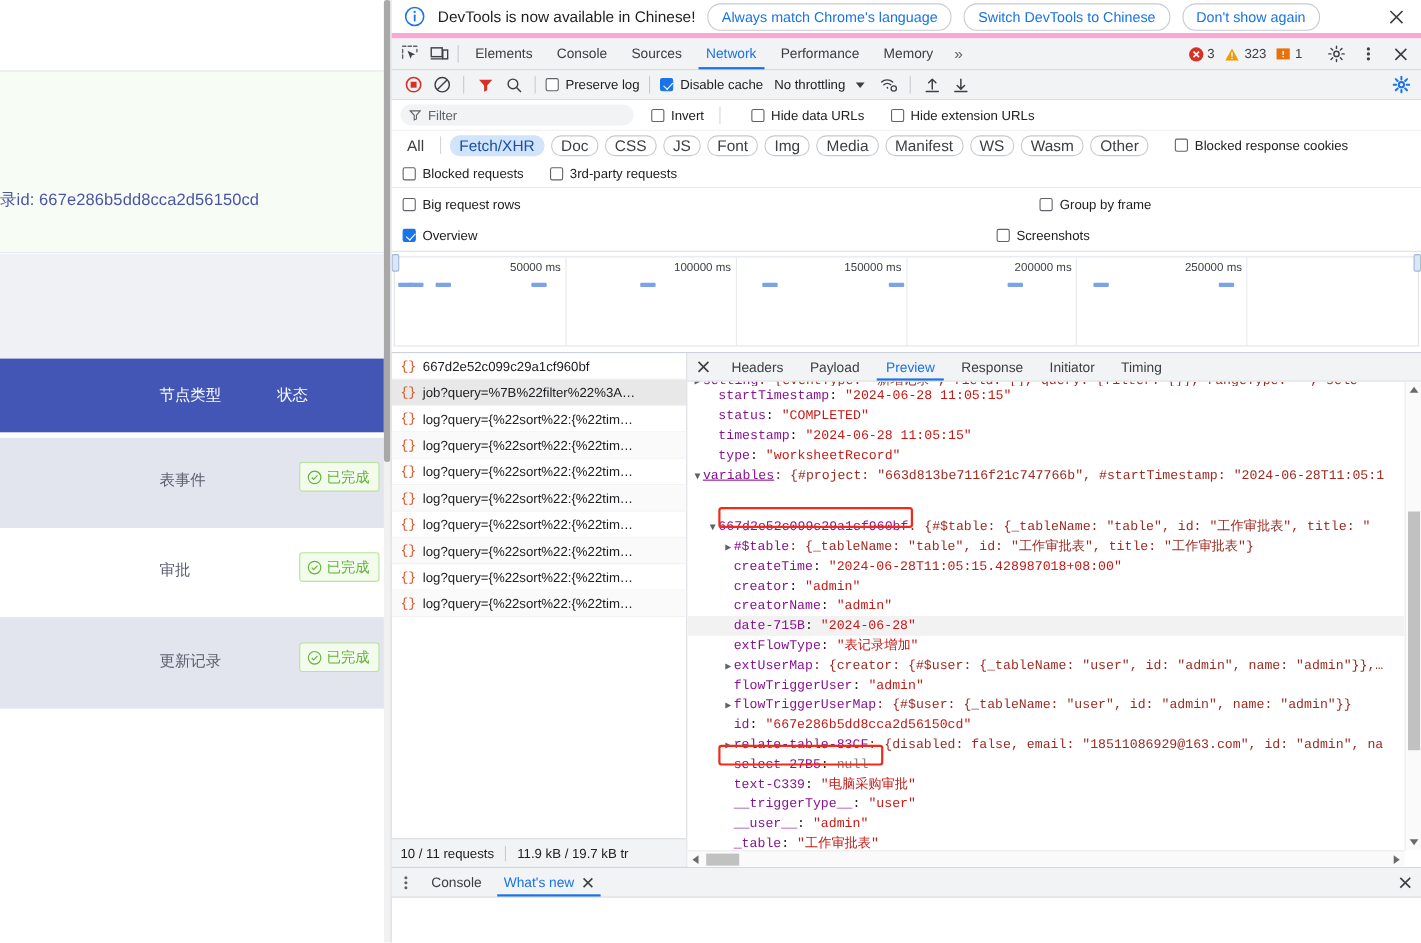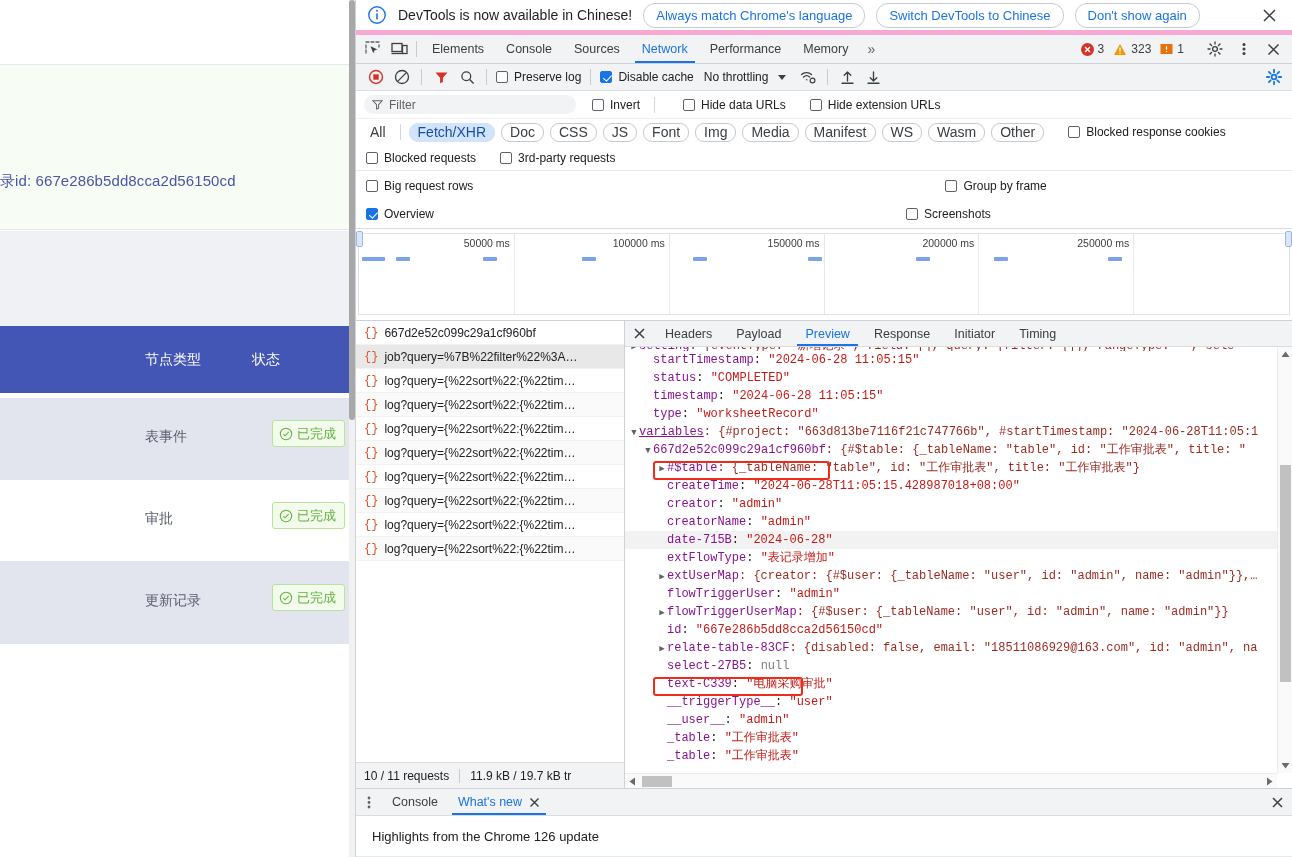--- a/index.html
+++ b/index.html
@@ -603,21 +603,21 @@
           <div class="dtab">Timing</div>
         </div>
         <div id="det-body">
           <div id="json-scroll">
               <div class="jline clip-top" style="padding-left: 4px; line-height: 10px; margin-top: -6px;"><span class="arrow">▶</span><span class="jkey">setting</span><span class="jstr" style="color: rgb(156, 43, 34);">: {eventType: "新增记录", field: [], query: {filter: {}}, rangeType: "", sele</span></div>
               <div class="jline" style="padding-left: 18px;"><span class="arrow"></span><span class="jkey">startTimestamp</span><span class="jplain">: </span><span class="jstr">"2024-06-28 11:05:15"</span></div>
               <div class="jline" style="padding-left: 18px;"><span class="arrow"></span><span class="jkey">status</span><span class="jplain">: </span><span class="jstr">"COMPLETED"</span></div>
               <div class="jline" style="padding-left: 18px;"><span class="arrow"></span><span class="jkey">timestamp</span><span class="jplain">: </span><span class="jstr">"2024-06-28 11:05:15"</span></div>
               <div class="jline" style="padding-left: 18px;"><span class="arrow"></span><span class="jkey">type</span><span class="jplain">: </span><span class="jstr">"worksheetRecord"</span></div>
               <div class="jline" style="padding-left: 4px;"><span class="arrow">▼</span><span class="jkey u">variables</span><span class="jstr" style="color: rgb(156, 43, 34);">: {#project: "663d813be7116f21c747766b", #startTimestamp: "2024-06-28T11:05:1</span></div>
-              <div class="jline" style="padding-left: 18px;"><span class="arrow">▼</span><span class="jkey">667d2e52c099c29a1cf960bf</span><span class="jstr" style="color: rgb(156, 43, 34);">: {#$table: {_tableName: "table", id: "工作审批表", title: "</span></div>
+              <div class="jline" style="padding-left: 18px; margin-top: 29px;"><span class="arrow">▼</span><span class="jkey">667d2e52c099c29a1cf960bf</span><span class="jstr" style="color: rgb(156, 43, 34);">: {#$table: {_tableName: "table", id: "工作审批表", title: "</span></div>
               <div class="jline" style="padding-left: 32px;"><span class="arrow">▶</span><span class="jkey">#$table</span><span class="jstr" style="color: rgb(156, 43, 34);">: {_tableName: "table", id: "工作审批表", title: "工作审批表"}</span></div>
               <div class="jline" style="padding-left: 32px;"><span class="arrow"></span><span class="jkey">createTime</span><span class="jplain">: </span><span class="jstr">"2024-06-28T11:05:15.428987018+08:00"</span></div>
               <div class="jline" style="padding-left: 32px;"><span class="arrow"></span><span class="jkey">creator</span><span class="jplain">: </span><span class="jstr">"admin"</span></div>
               <div class="jline" style="padding-left: 32px;"><span class="arrow"></span><span class="jkey">creatorName</span><span class="jplain">: </span><span class="jstr">"admin"</span></div>
               <div class="jline shade" style="padding-left: 32px;"><span class="arrow"></span><span class="jkey">date-715B</span><span class="jplain">: </span><span class="jstr">"2024-06-28"</span></div>
               <div class="jline" style="padding-left: 32px;"><span class="arrow"></span><span class="jkey">extFlowType</span><span class="jplain">: </span><span class="jstr">"表记录增加"</span></div>
               <div class="jline" style="padding-left: 32px;"><span class="arrow">▶</span><span class="jkey">extUserMap</span><span class="jstr" style="color: rgb(156, 43, 34);">: {creator: {#$user: {_tableName: "user", id: "admin", name: "admin"}},…</span></div>
               <div class="jline" style="padding-left: 32px;"><span class="arrow"></span><span class="jkey">flowTriggerUser</span><span class="jplain">: </span><span class="jstr">"admin"</span></div>
               <div class="jline" style="padding-left: 32px;"><span class="arrow">▶</span><span class="jkey">flowTriggerUserMap</span><span class="jstr" style="color: rgb(156, 43, 34);">: {#$user: {_tableName: "user", id: "admin", name: "admin"}}</span></div>
               <div class="jline" style="padding-left: 32px;"><span class="arrow"></span><span class="jkey">id</span><span class="jplain">: </span><span class="jstr">"667e286b5dd8cca2d56150cd"</span></div>
@@ -680,19 +680,16 @@
           <svg width="11" height="11" viewBox="0 0 11 11">
               <path d="M1.5 1.5l8 8M9.5 1.5l-8 8" stroke="#3c4043" stroke-width="1.4"></path>
             </svg>
         </div>
         <div id="drawer-close">
           <svg width="13" height="13" viewBox="0 0 13 13">
               <path d="M2 2l9 9M11 2l-9 9" stroke="#3c4043" stroke-width="1.5"></path>
             </svg>
         </div>
       </div>
-      <div id="drawer-body">
-        <span>Highlights from the Chrome 126 update</span>
-      </div>
     </div>
 
   </div>
 </div>
 
 </body></html>

